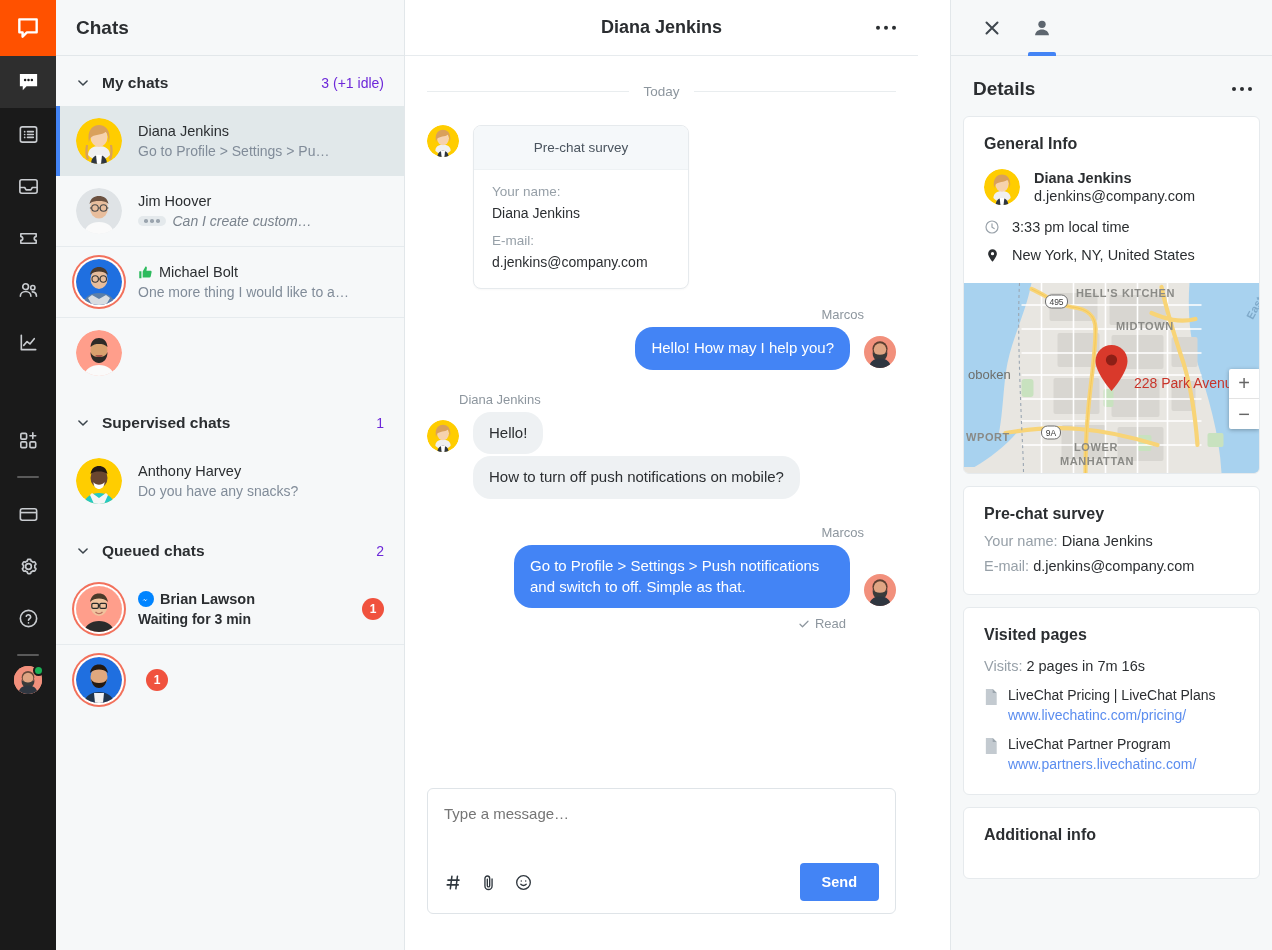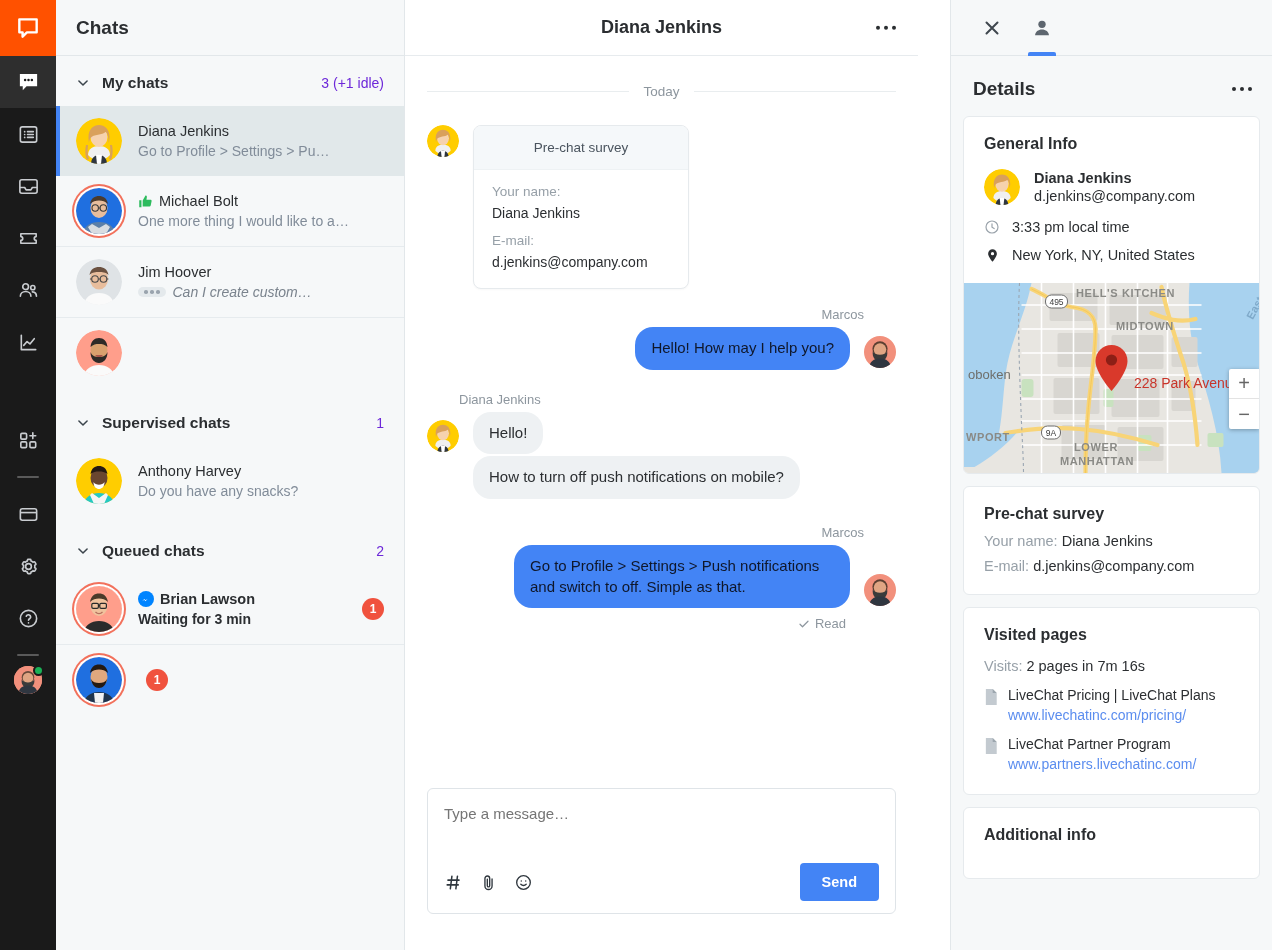--- a/index.html
+++ b/index.html
@@ -149,21 +149,21 @@
   .survey-body { padding: 14px 18px 18px 18px; }
   .survey-q { font-size: 13.5px; color: #97a0a8; margin-top: 12px; }
   .survey-q:first-child { margin-top: 0; }
   .survey-a { font-size: 14px; color: #2b2e31; margin-top: 6px; }
 
   .bubble {
     border-radius: 18px; padding: 11px 16px;
     font-size: 15px; line-height: 1.38; max-width: 340px;
   }
   .bubble.in { background: #eef1f3; color: #2b2e31; margin-left: 14px; }
-  .bubble.out { background: #4384f5; color: #0f172a; margin-right: 14px; }
+  .bubble.out { background: #4384f5; color: #ffffff; margin-right: 14px; }
   .read-line {
     text-align: right; font-size: 13px; color: #8d969e;
     margin: 8px 50px 0 0; display: flex; justify-content: flex-end;
     align-items: center; gap: 5px;
   }
 
   .composer { padding: 0 22px 36px 22px; }
   .composer-box {
     border: 1px solid #dfe4e8; border-radius: 6px; background: #fff;
     padding: 16px 16px 12px 16px;
@@ -394,20 +394,47 @@
             <path d="M20 37h6l-1 9h-4z" fill="#fff"></path>
           </svg>
         </div>
         <div class="chat-meta">
           <div class="chat-name">Diana Jenkins</div>
           <div class="chat-prev">Go to Profile &gt; Settings &gt; Pu…</div>
         </div>
       </div>
 
       <div class="chat-row">
+        <div class="avatar">
+          <svg viewBox="0 0 46 46" width="46" height="46">
+            <circle cx="23" cy="23" r="23" fill="#dfe3e6"></circle>
+            <path d="M8 46c1-8 7-12 15-12s14 4 15 12z" fill="#fafafa"></path>
+            <ellipse cx="23" cy="20" rx="9" ry="10.5" fill="#e8bd9c"></ellipse>
+            <path d="M13.5 16c1-6 5-8 9.5-8s8.5 2 9.5 8c-3-3-6-3-9.5-3s-6.5 0-9.5 3z" fill="#6b5140"></path>
+            <g stroke="#4a4a4a" stroke-width="1.1" fill="none">
+              <circle cx="19" cy="20" r="3.3"></circle>
+                <circle cx="27.5" cy="20" r="3.3"></circle>
+              <path d="M22.3 20h1.9M15.7 20h-1.8M30.8 20h1.6"></path>
+            </g>
+          </svg>
+        </div>
+        <div class="chat-meta">
+          <div class="chat-name">Jim Hoover</div>
+          <div class="chat-prev italic">
+            <span class="typing-pill">
+                <i></i>
+                <i></i>
+                <i></i>
+              </span>
+            <span>Can I create custom…</span>
+          </div>
+        </div>
+      </div>
+
+      <div class="chat-row">
         <div class="avatar ring">
           <svg viewBox="0 0 46 46" width="46" height="46">
             <circle cx="23" cy="23" r="23" fill="#1f6fe0"></circle>
             <path d="M7 46c1-8 7-12 16-12s15 4 16 12z" fill="#5b7fa8"></path>
             <ellipse cx="23" cy="20" rx="8.5" ry="10" fill="#e8bd9c"></ellipse>
             <path d="M14 16c1-6 5-8 9-8s8 2 9 8c-3-3-5.5-3.5-9-3.5S17 13 14 16z" fill="#4a3a2e"></path>
             <g stroke="#3a3a3a" stroke-width="1.1" fill="none">
               <circle cx="19.2" cy="20" r="3.2"></circle>
                 <circle cx="27.3" cy="20" r="3.2"></circle>
               <path d="M22.4 20h1.7"></path>
@@ -418,47 +445,20 @@
         <div class="chat-meta">
           <div class="chat-name">
             <span style="display:flex">
               <svg width="15" height="15" viewBox="0 0 24 24" fill="#2cbb5d">
                   <path d="M2 10h3.5v11H2zM7.5 10.5L12 2.5c1.6 0 2.4 1 2.2 2.4L13.5 9H20c1.2 0 2 1 1.8 2.2l-1.5 7.3c-.2 1-1 1.5-2 1.5H7.5z"></path>
                 </svg>
             </span>
             <span>Michael Bolt</span>
           </div>
           <div class="chat-prev">One more thing I would like to a…</div>
-        </div>
-      </div>
-
-      <div class="chat-row">
-        <div class="avatar">
-          <svg viewBox="0 0 46 46" width="46" height="46">
-            <circle cx="23" cy="23" r="23" fill="#dfe3e6"></circle>
-            <path d="M8 46c1-8 7-12 15-12s14 4 15 12z" fill="#fafafa"></path>
-            <ellipse cx="23" cy="20" rx="9" ry="10.5" fill="#e8bd9c"></ellipse>
-            <path d="M13.5 16c1-6 5-8 9.5-8s8.5 2 9.5 8c-3-3-6-3-9.5-3s-6.5 0-9.5 3z" fill="#6b5140"></path>
-            <g stroke="#4a4a4a" stroke-width="1.1" fill="none">
-              <circle cx="19" cy="20" r="3.3"></circle>
-                <circle cx="27.5" cy="20" r="3.3"></circle>
-              <path d="M22.3 20h1.9M15.7 20h-1.8M30.8 20h1.6"></path>
-            </g>
-          </svg>
-        </div>
-        <div class="chat-meta">
-          <div class="chat-name">Jim Hoover</div>
-          <div class="chat-prev italic">
-            <span class="typing-pill">
-                <i></i>
-                <i></i>
-                <i></i>
-              </span>
-            <span>Can I create custom…</span>
-          </div>
         </div>
       </div>
 
       <div class="chat-row">
         <div class="avatar">
           <svg viewBox="0 0 46 46" width="46" height="46">
             <circle cx="23" cy="23" r="23" fill="#ff9e8b"></circle>
             <path d="M8 46c1-7 7-11 15-11s14 4 15 11z" fill="#fafafa"></path>
             <ellipse cx="23" cy="20" rx="8.5" ry="10" fill="#d9a06e"></ellipse>
             <path d="M14.5 17c.5-6 4-9 8.5-9s8 3 8.5 9c-3-2.5-5-3-8.5-3s-5.5.5-8.5 3z" fill="#2e2a27"></path>

